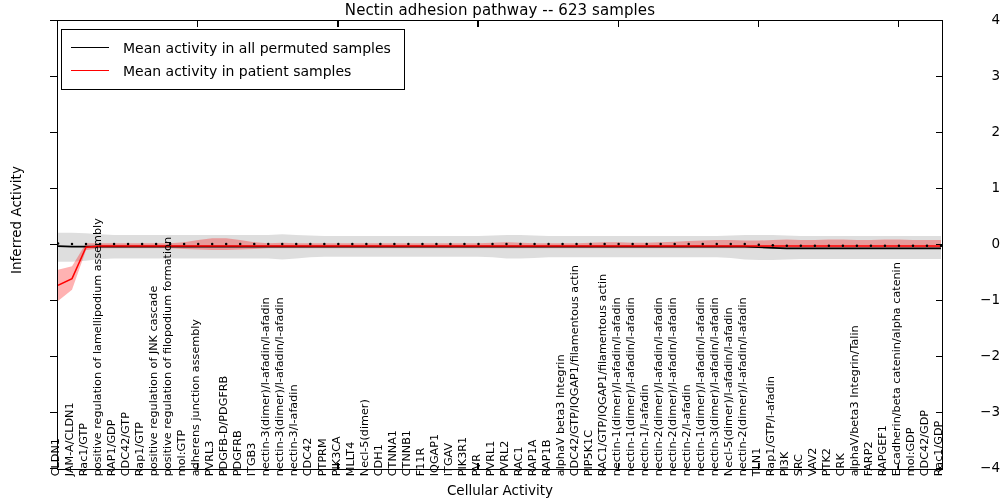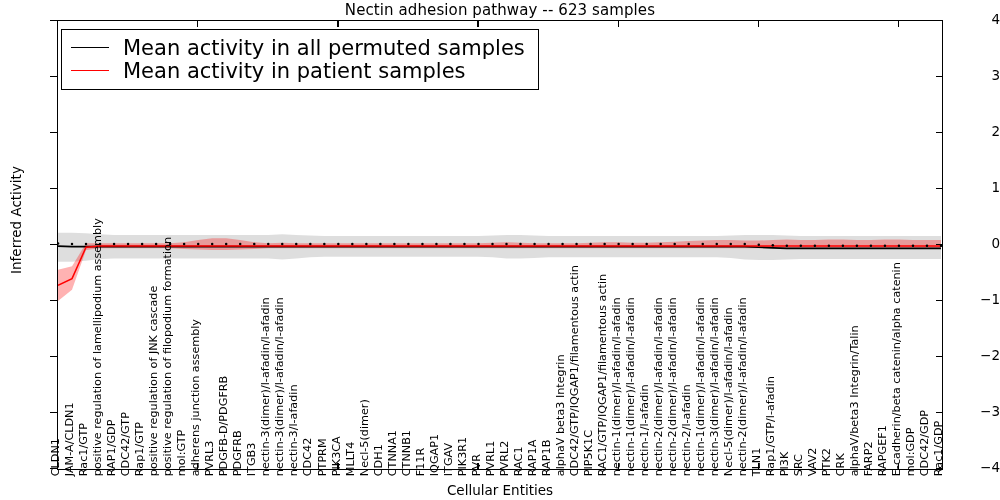--- a/index.html
+++ b/index.html
@@ -52,21 +52,21 @@
 
   
   #legend{
     position:absolute;left:61px;top:29px;
     border:1.3px solid #000;background:#fff;
     padding:6px 13px 7px 9px;box-sizing:border-box;
   }
   .legend-row{display:flex;align-items:center;height:23px;}
   .legend-swatch{width:38px;height:0;border-top:1.6px solid #000;margin-right:14px;}
   .legend-swatch.red{border-top-color:#ff0000;}
-  .legend-text{font-size:21px;color:#000;white-space:nowrap;}
+  .legend-text{font-size:14px;color:#000;white-space:nowrap;}
 </style>
 </head>
 <body>
 
 <div id="figure">
 
   <div id="chart-title">Nectin adhesion pathway -- 623 samples</div>
 
   <div id="plot-area">
     <svg id="plot-svg" width="884" height="448">
@@ -186,21 +186,21 @@
       <div class="xtick-mark" style="left: 477.476px;"></div>
       <div class="xtick-mark-t" style="left: 477.476px;"></div>
       <div class="xtick-mark" style="left: 617.635px;"></div>
       <div class="xtick-mark-t" style="left: 617.635px;"></div>
       <div class="xtick-mark" style="left: 757.794px;"></div>
       <div class="xtick-mark-t" style="left: 757.794px;"></div>
       <div class="xtick-mark" style="left: 897.952px;"></div>
       <div class="xtick-mark-t" style="left: 897.952px;"></div>
     </div>
   <div id="ylabel">Inferred Activity</div>
-  <div id="xlabel">Cellular Entities</div>
+  <div id="xlabel">Cellular Activity</div>
   <div id="xcat-layer">
       <div class="xcat" style="left: 4.2px;">CLDN1</div>
       <div class="xcat" style="left: 18.2159px;">JAM-A/CLDN1</div>
       <div class="xcat" style="left: 32.2317px;">Rac1/GTP</div>
       <div class="xcat" style="left: 46.2476px;">positive regulation of lamellipodium assembly</div>
       <div class="xcat" style="left: 60.2635px;">RAP1/GDP</div>
       <div class="xcat" style="left: 74.2794px;">CDC42/GTP</div>
       <div class="xcat" style="left: 88.2952px;">Rap1/GTP</div>
       <div class="xcat" style="left: 102.311px;">positive regulation of JNK cascade</div>
       <div class="xcat" style="left: 116.327px;">positive regulation of filopodium formation</div>

